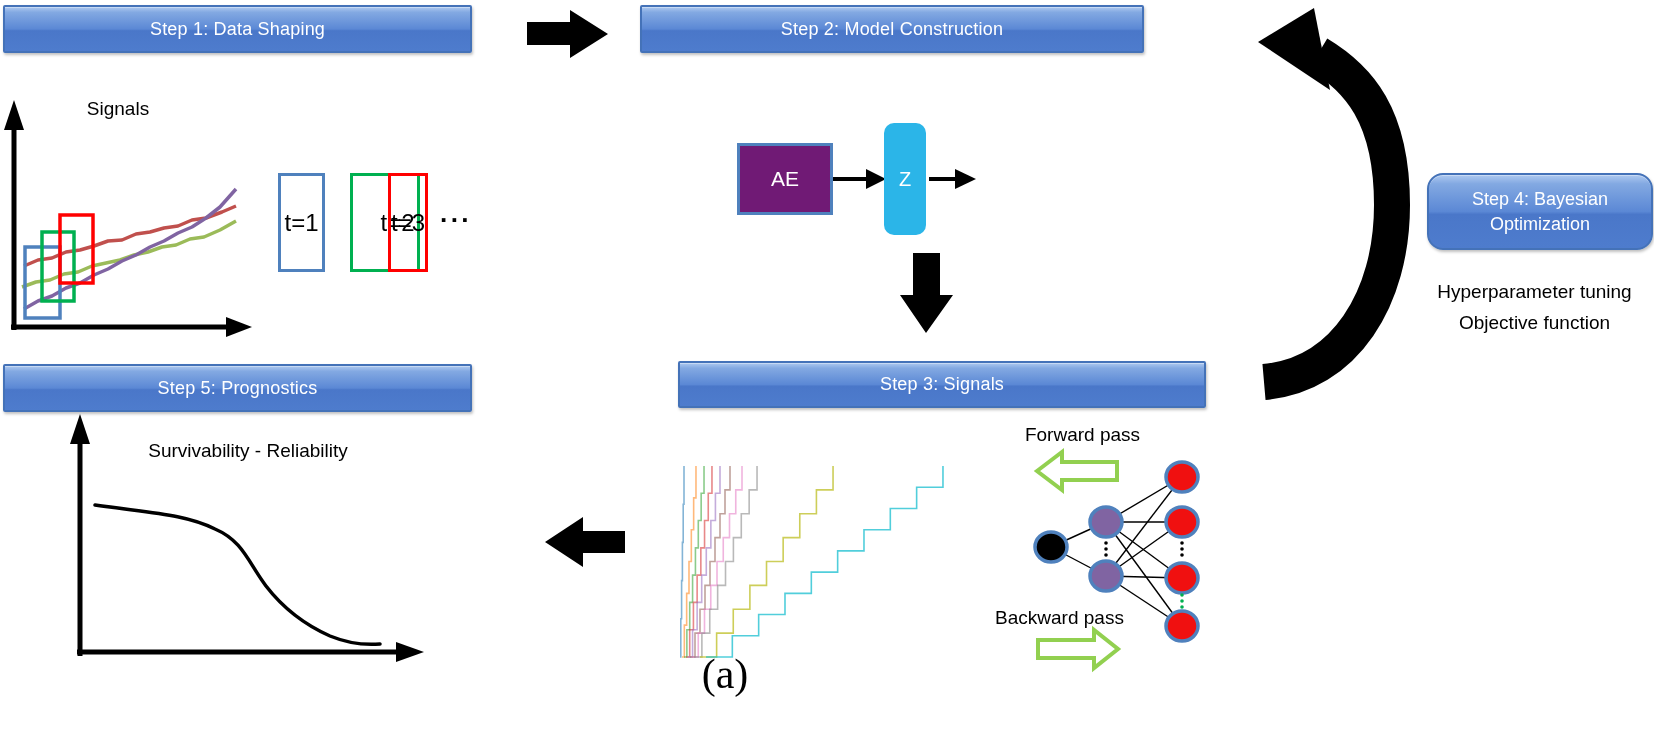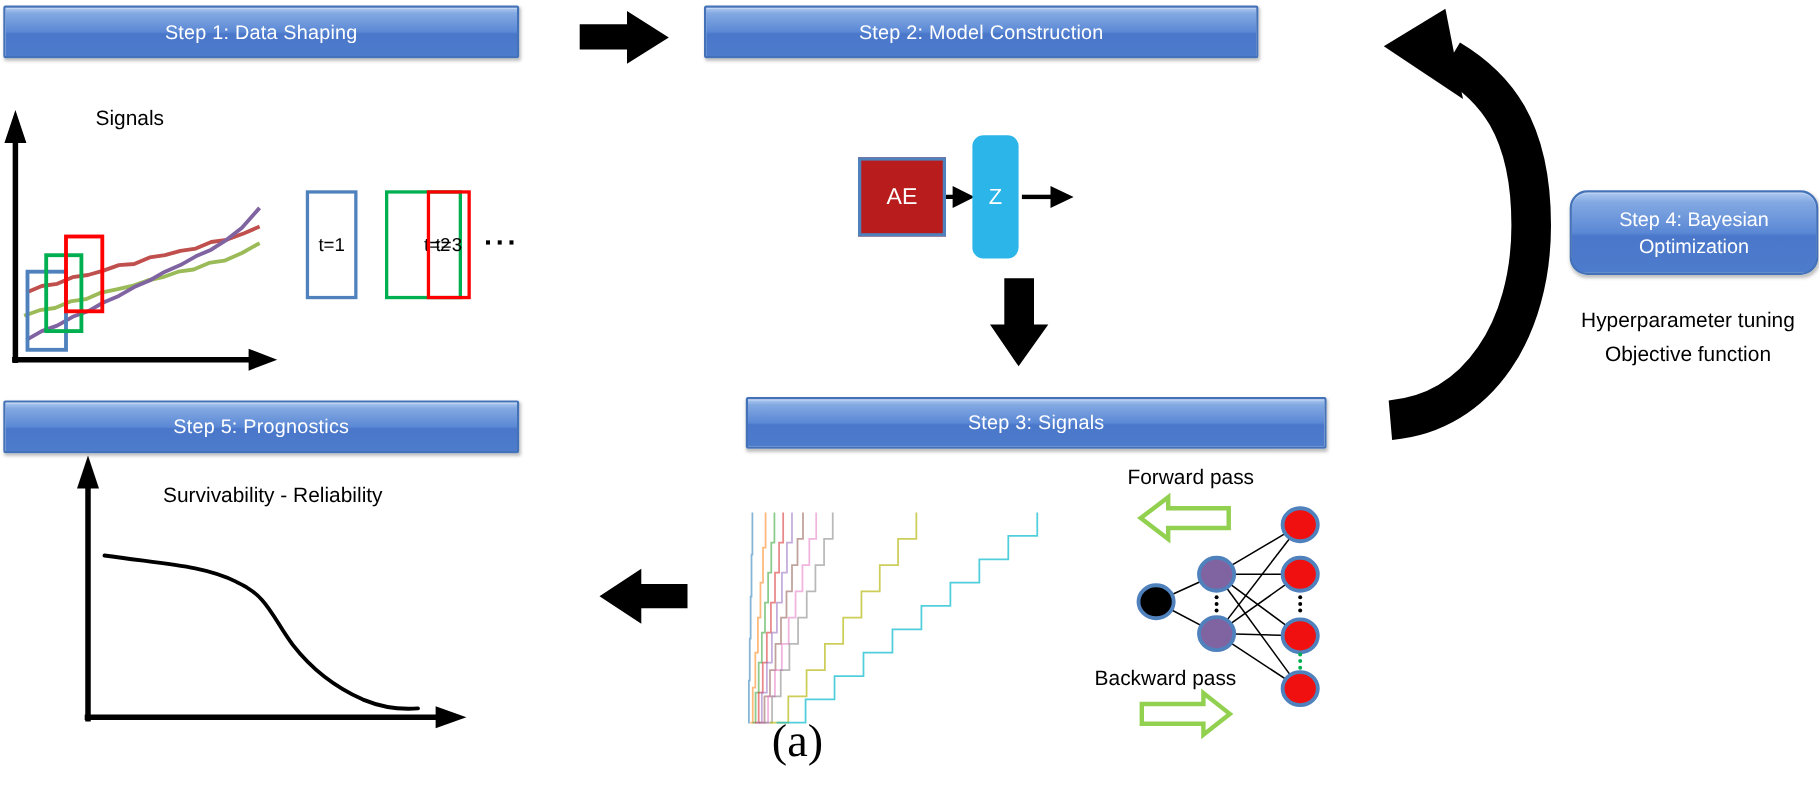--- a/index.html
+++ b/index.html
@@ -10,21 +10,21 @@
        color:#fff;font-size:18px;letter-spacing:.2px;
        background:linear-gradient(180deg,#aec9f0 0%,#83a9e2 12%,#5b88d5 50%,#4a77c9 54%,#4e7ccd 100%);
        border:2px solid #4472b8;border-radius:2px;
        box-shadow:inset 0 1px 0 rgba(255,255,255,.35), 1px 2px 3px rgba(0,0,0,.25);}
   .stepbox{position:absolute;display:flex;align-items:center;justify-content:center;text-align:center;
        color:#fff;font-size:18px;line-height:1.35;
        background:linear-gradient(180deg,#aec9f0 0%,#83a9e2 12%,#5b88d5 50%,#4a77c9 54%,#4e7ccd 100%);
        border:2px solid #4472b8;border-radius:2px;
        box-shadow:inset 0 1px 0 rgba(255,255,255,.35), 1px 2px 3px rgba(0,0,0,.25);}
   .twin{position:absolute;display:flex;align-items:center;justify-content:center;
-        border:3px solid #000;background:#fff0;font-size:17px;color:#000;}
+        border:3px solid #000;background:#fff0;font-size:24px;color:#000;}
   .nodebox{position:absolute;display:flex;align-items:center;justify-content:center;
         color:#fff;border:3px solid #4f81bd;}
   .txt{position:absolute;color:#000;text-align:center;}
 </style>
 </head>
 <body>
 
 <div id="canvas">
 
   <svg width="1654" height="729" viewBox="0 0 1654 729">
@@ -134,21 +134,21 @@
     <span>t=1</span>
   </div>
   <div class="twin" style="left: 350px; top: 173px; width: 39px; height: 93px; border-color: rgb(0, 176, 80); padding-left: 25px;">
     <span>t=2</span>
   </div>
   <div class="twin" style="left: 388px; top: 173px; width: 34px; height: 93px; border-color: rgb(255, 0, 0);">
     <span>t=3</span>
   </div>
   <div class="txt" style="left:434px;top:205px;width:44px;font-size:26px;font-weight:bold;letter-spacing:2px;">···</div>
 
-  <div class="nodebox" style="left: 780px; top: 143px; width: 80px; height: 72px; font-size: 21px; box-sizing: border-box; background: #b91c1c;">AE</div>
+  <div class="nodebox" style="left: 737px; top: 143px; width: 96px; height: 72px; font-size: 21px; box-sizing: border-box; background: #701a75;">AE</div>
   <div class="nodebox" style="left: 884px; top: 123px; width: 42px; height: 112px; font-size: 20px; border: none; border-radius: 10px; box-sizing: border-box; background: rgb(43, 181, 232);">Z</div>
 
   <div class="txt" style="left:1000px;top:424px;width:165px;font-size:19px;">Forward pass</div>
   <div class="txt" style="left:972px;top:607px;width:175px;font-size:19px;">Backward pass</div>
 
   <div class="txt" style="left:1415px;top:281px;width:239px;font-size:19px;">Hyperparameter tuning</div>
   <div class="txt" style="left:118px;top:440px;width:260px;font-size:19px;">Survivability - Reliability</div>
 
   <div class="txt" style="left:1415px;top:312px;width:239px;font-size:19px;">Objective function</div>
 

